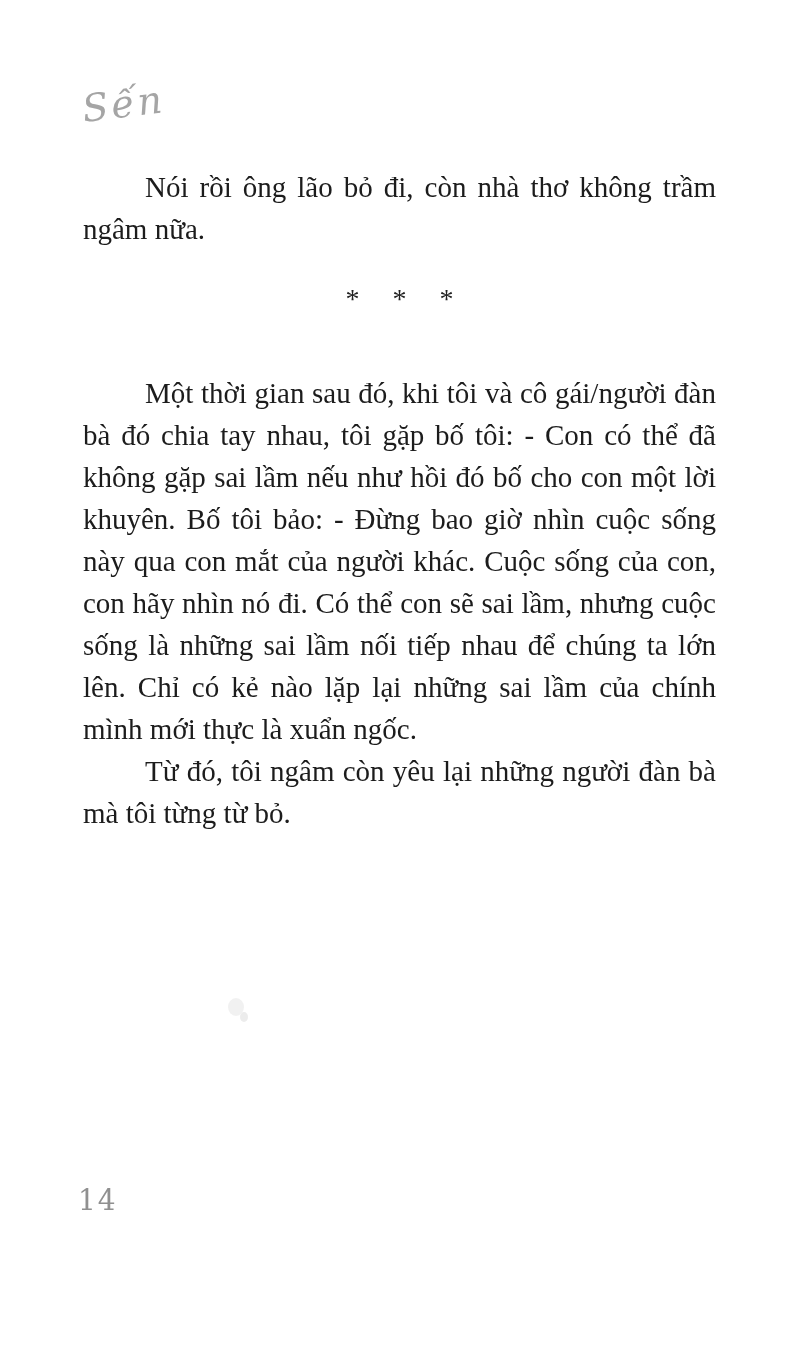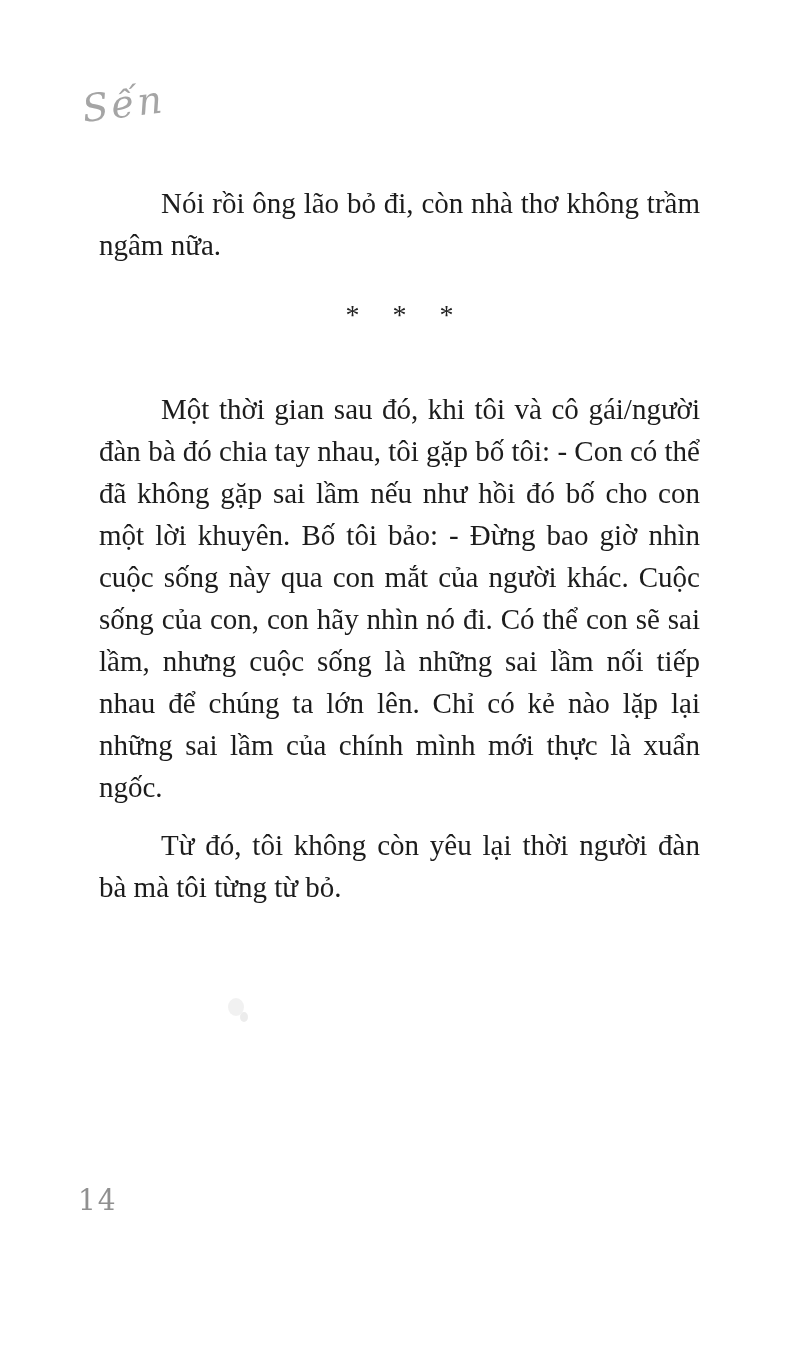--- a/index.html
+++ b/index.html
@@ -32,21 +32,21 @@
     position: absolute;
     left: 83px;
     top: 166px;
     width: 633px;
     font-size: 29px;
     line-height: 42px;
     text-align: justify;
     color: #1c1c1c;
   }
   .para {
-    margin: 16px;
+    margin: 0;
     text-indent: 62px;
   }
   .separator {
     margin: 28px 0 52px 0;
     text-indent: 0;
     text-align: center;
     font-size: 28px;
     word-spacing: 26px;
     color: #222222;
   }
@@ -79,20 +79,20 @@
   <div class="header-script">Sến</div>
 
   <div class="body-text">
     <p class="para">Nói rồi ông lão bỏ đi, còn nhà thơ không trầm ngâm nữa.</p>
 
     <div class="separator">* * *</div>
 
 
     <p class="para">Một thời gian sau đó, khi tôi và cô gái/người đàn bà đó chia tay nhau, tôi gặp bố tôi: - Con có thể đã không gặp sai lầm nếu như hồi đó bố cho con một lời khuyên. Bố tôi bảo: - Đừng bao giờ nhìn cuộc sống này qua con mắt của người khác. Cuộc sống của con, con hãy nhìn nó đi. Có thể con sẽ sai lầm, nhưng cuộc sống là những sai lầm nối tiếp nhau để chúng ta lớn lên. Chỉ có kẻ nào lặp lại những sai lầm của chính mình mới thực là xuẩn ngốc.</p>
 
-    <p class="para">Từ đó, tôi không còn yêu lại thời người đàn bà mà tôi từng từ bỏ.</p>
+    <p class="para">Từ đó, tôi ngâm còn yêu lại những người đàn bà mà tôi từng từ bỏ.</p>
   </div>
 
   <div class="smudge"></div>
 
   <div class="page-number">14</div>
 
 </div>
 
 </body></html>

